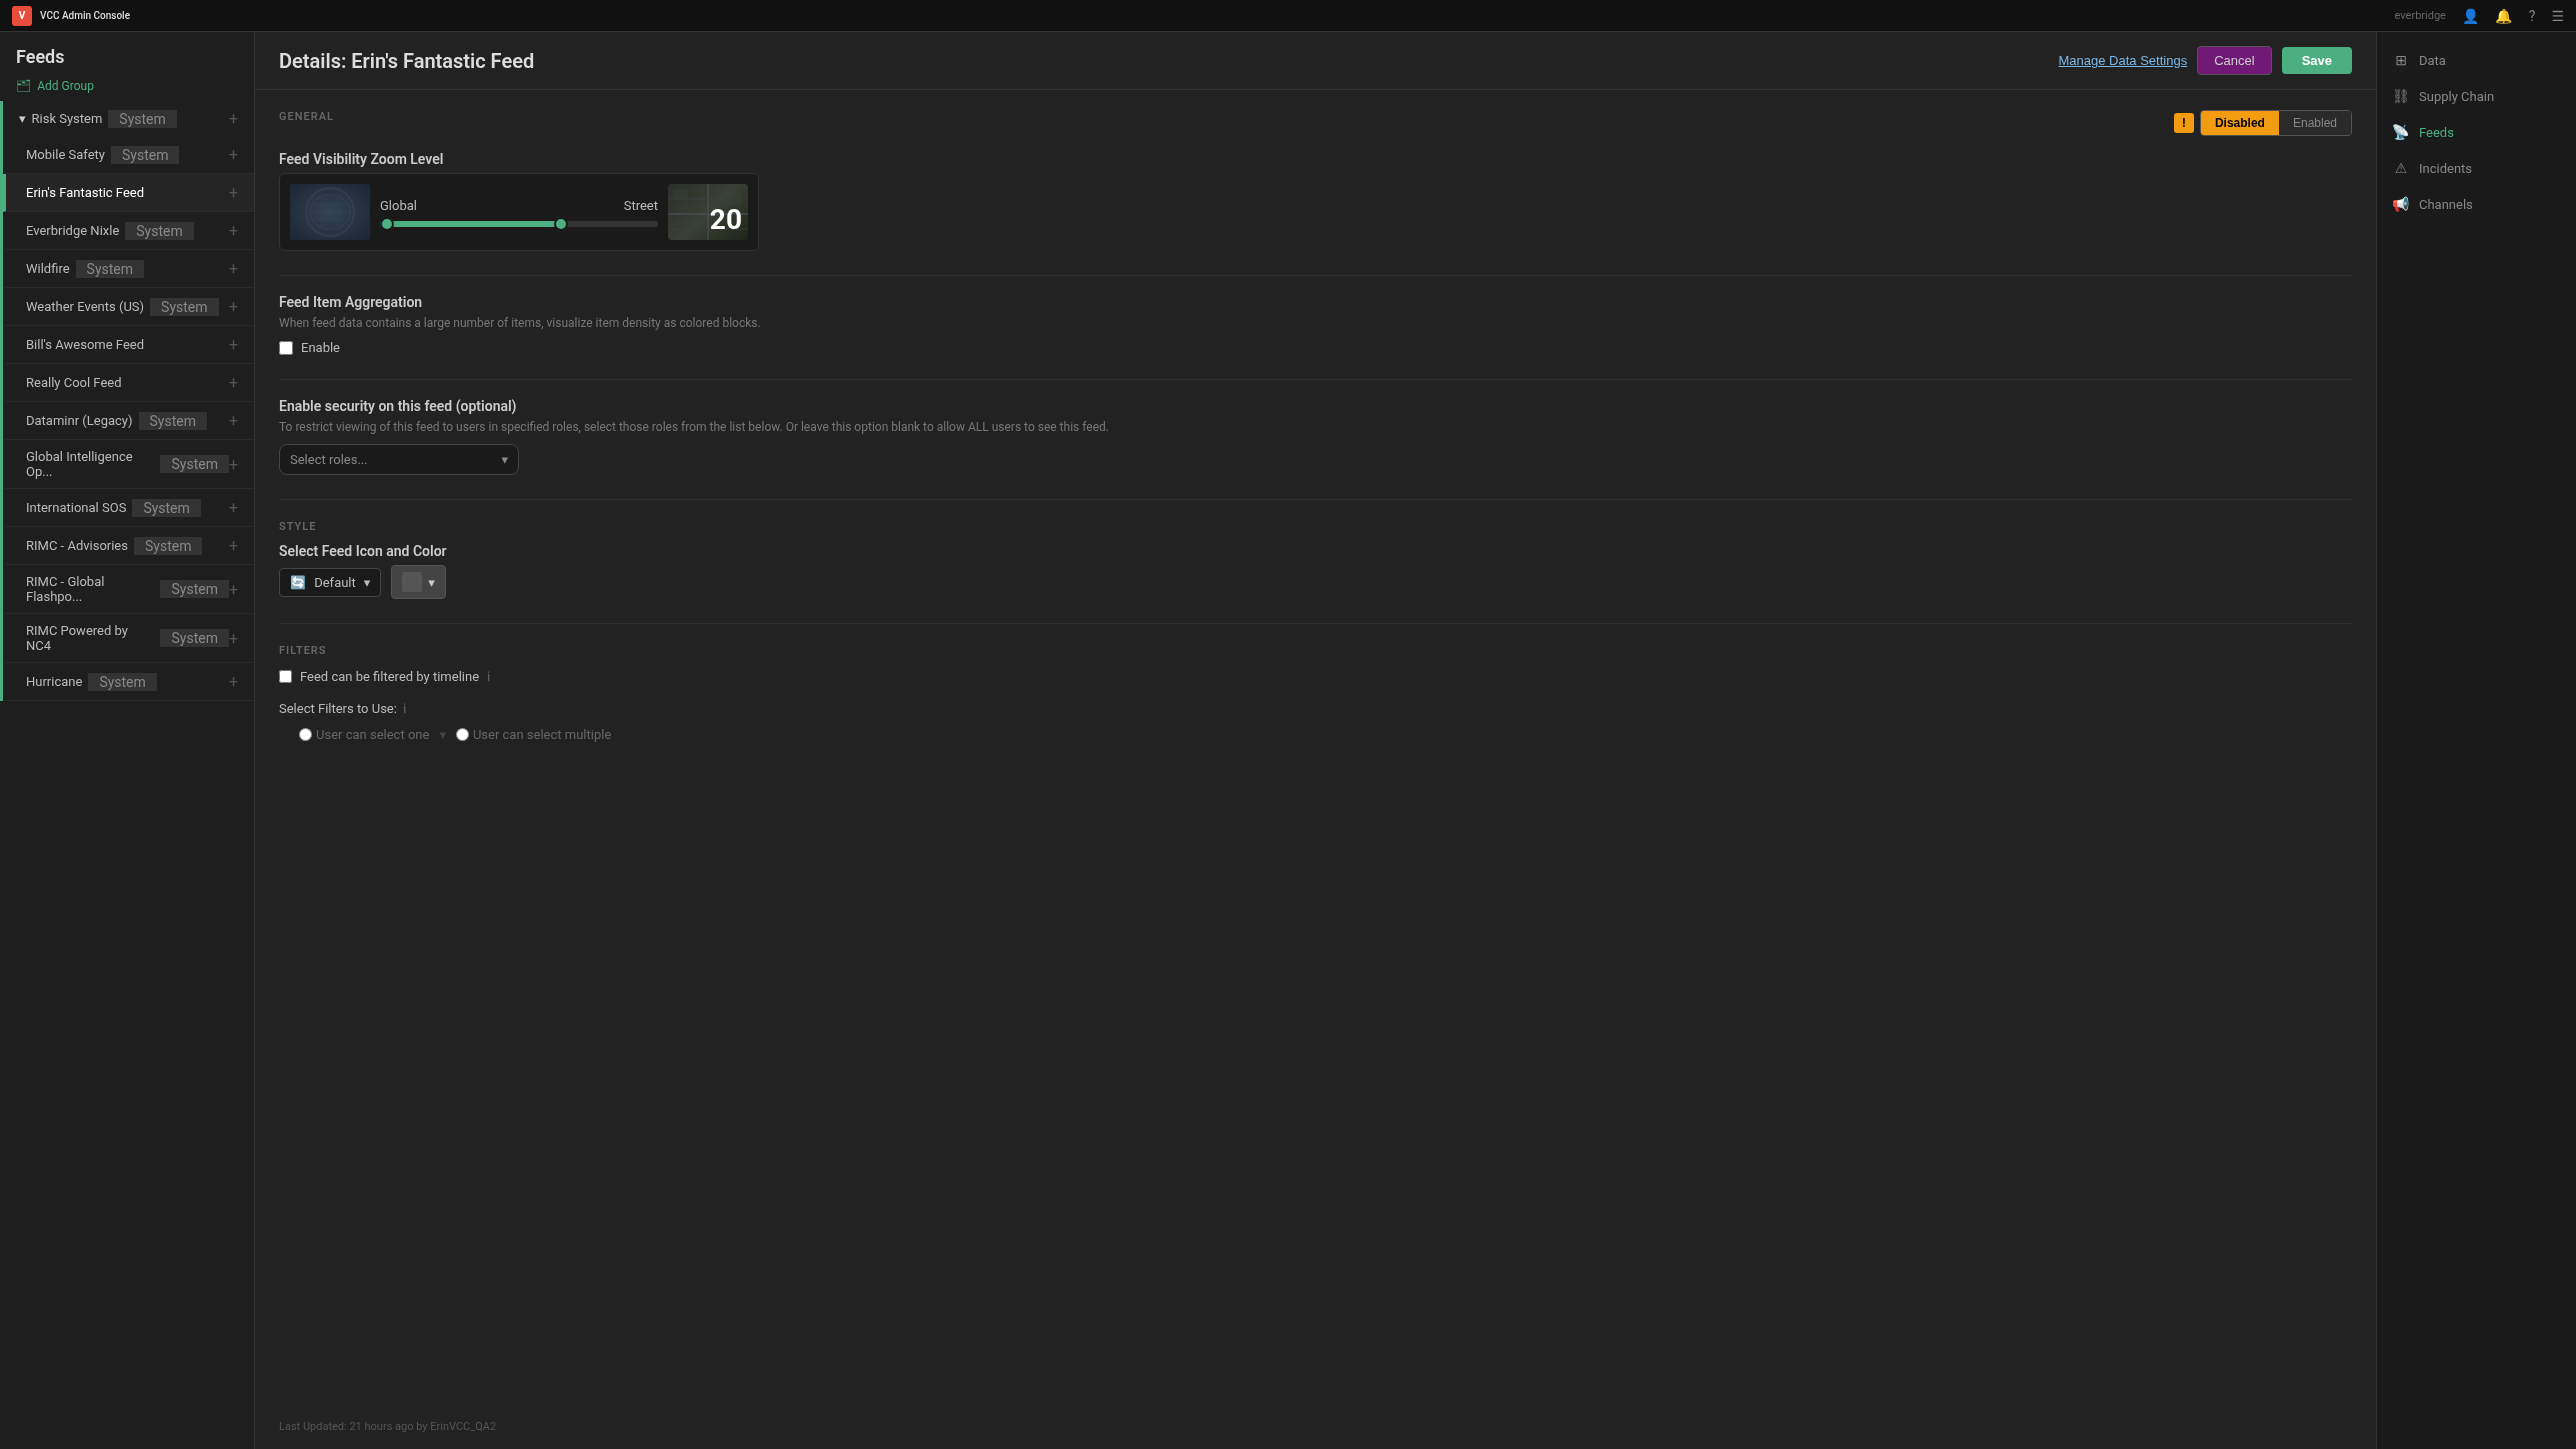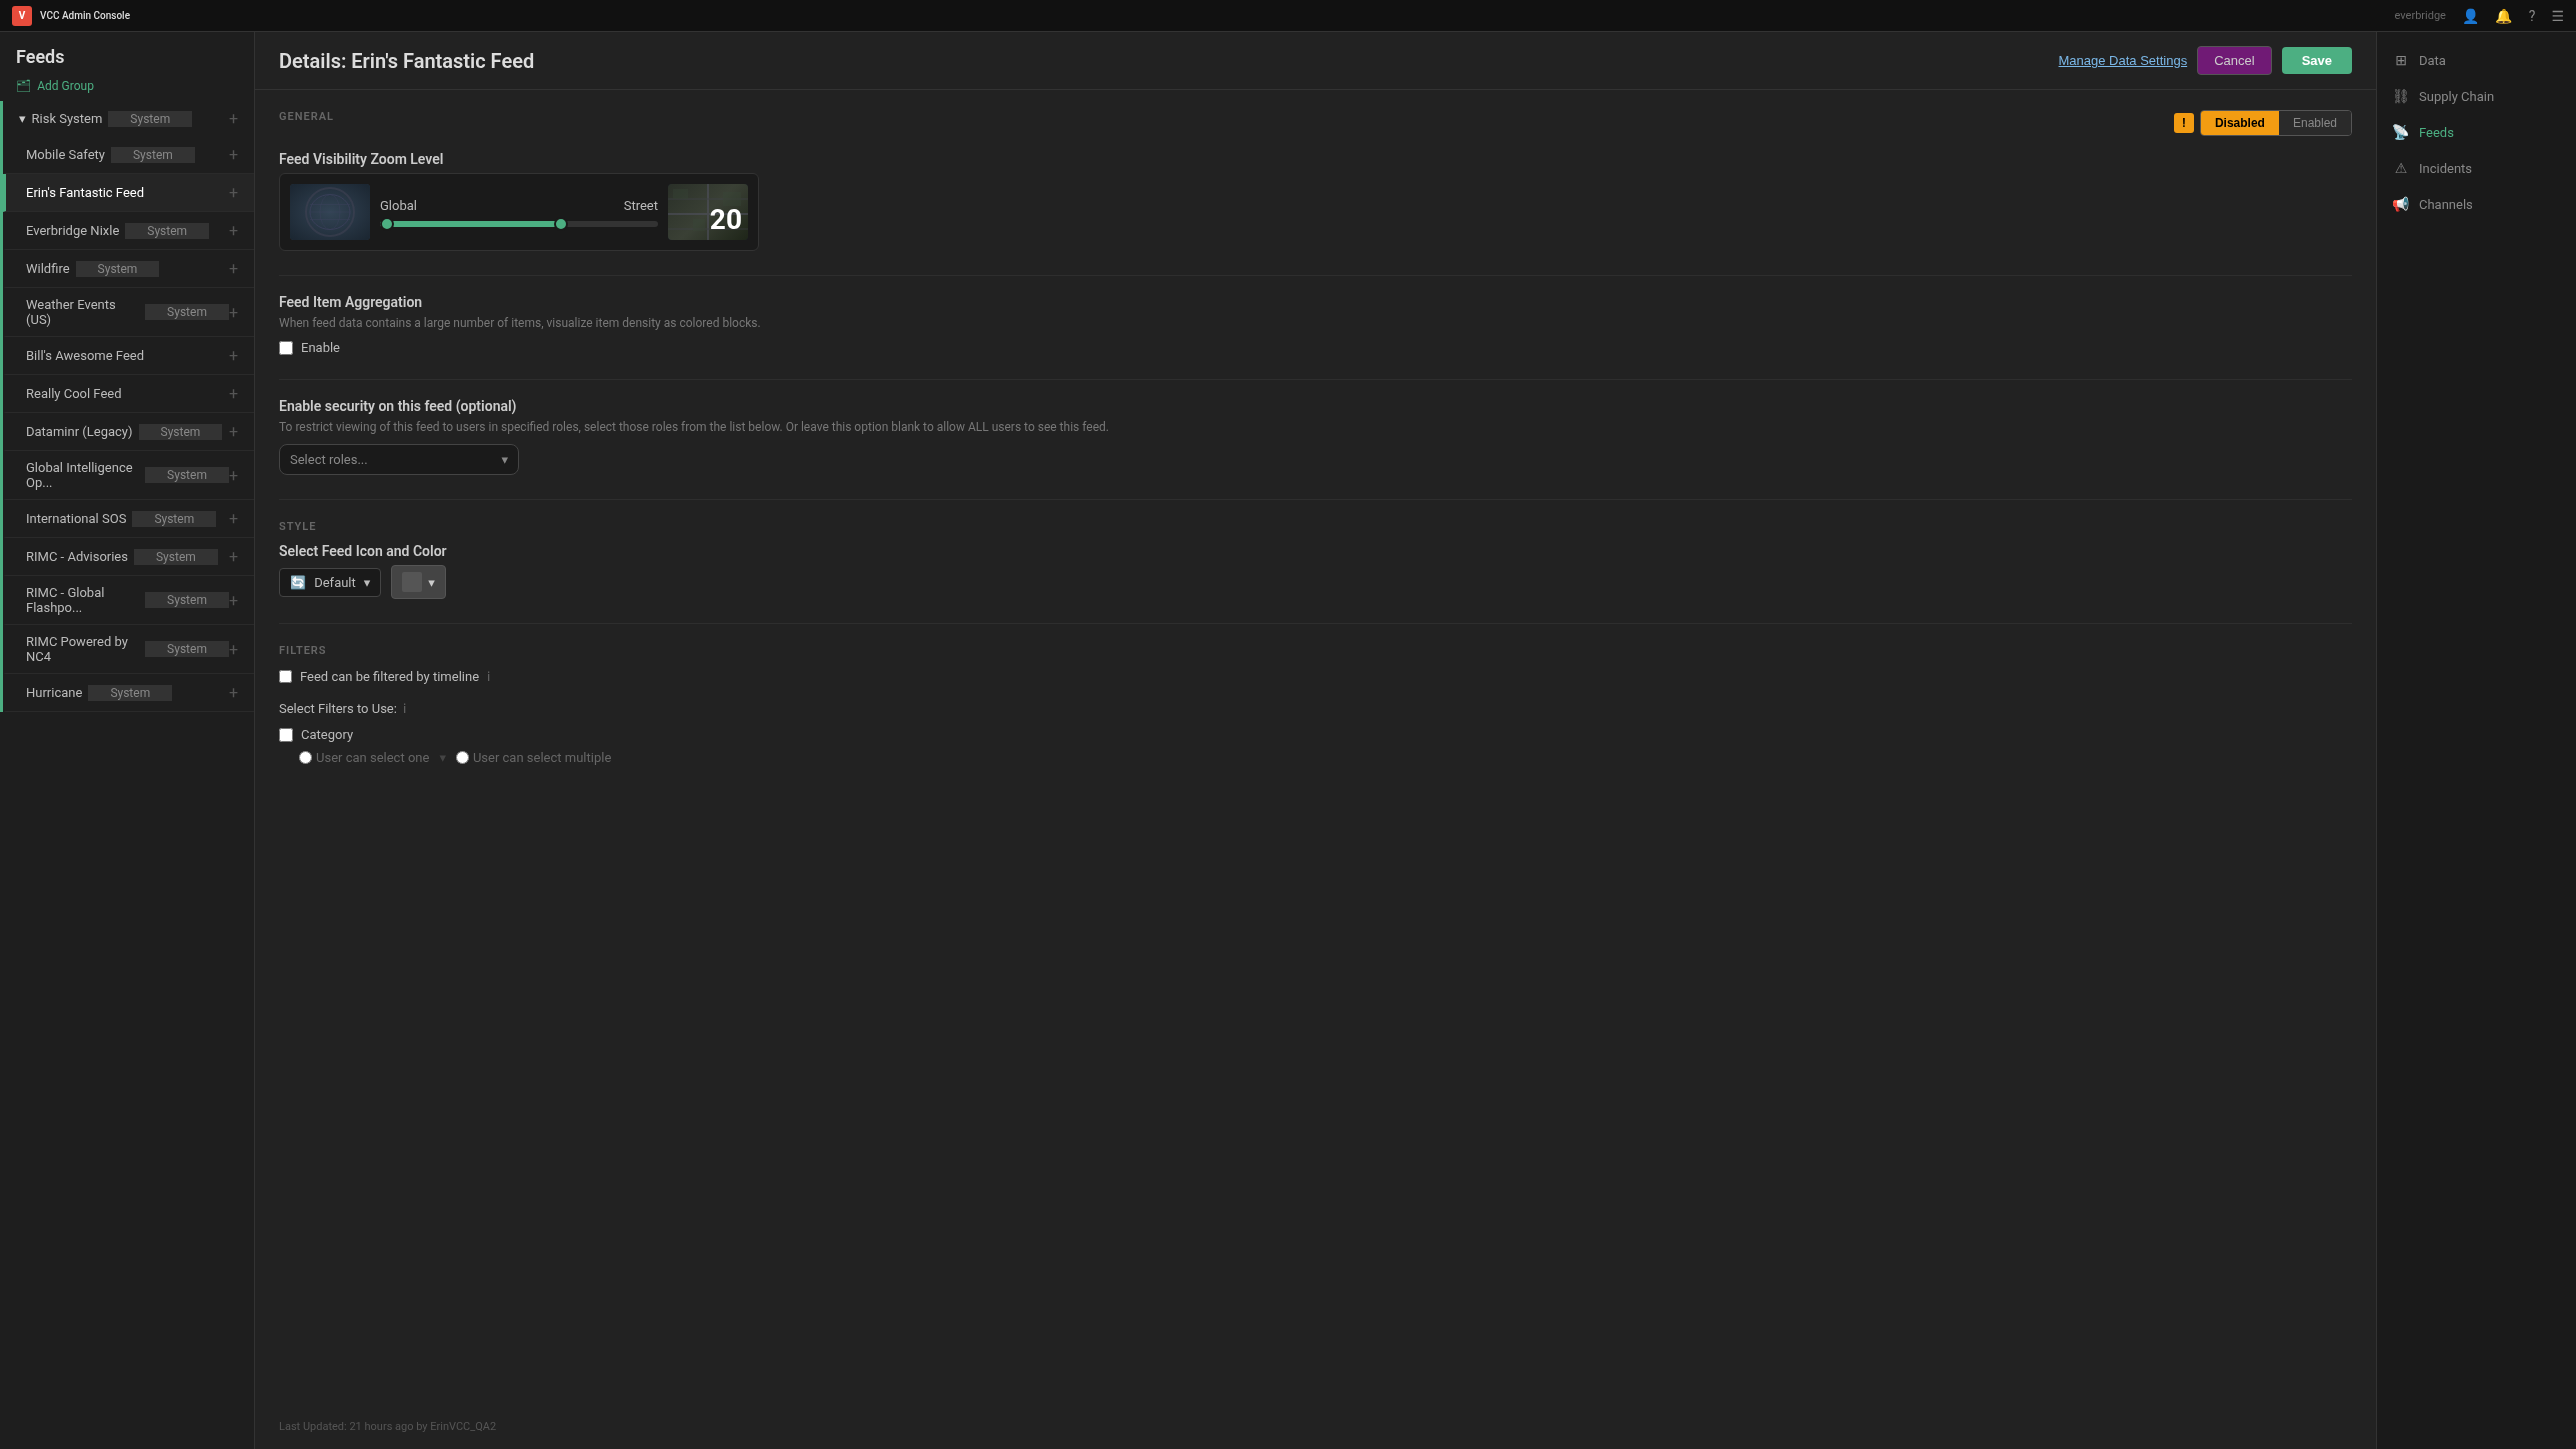--- a/index.html
+++ b/index.html
@@ -96,22 +96,22 @@
       cursor: pointer;
     }
     .sidebar-group-label {
       color: #bbb;
       font-size: 13px;
     }
     .badge-system {
       background: #333;
       color: #888;
       border-radius: 0;
-      font-size: 12px;
-      padding: 1px 22px;
+      font-size: 14px;
+      padding: 1px 11px;
     }
     .sidebar-item {
       display: flex;
       align-items: center;
       justify-content: space-between;
       padding: 9px 16px 9px 20px;
       border-bottom: 1px solid #2a2a2a;
       cursor: pointer;
       color: #bbb;
       font-size: 13px;
@@ -738,24 +738,20 @@
           <input type="checkbox" style="">
           <span class="checkbox-label">Feed can be filtered by timeline</span>
           <span class="info-icon">ℹ</span>
         </div>
 
         <div class="filter-select-label">
           <span>Select Filters to Use:</span>
           <span class="info-icon">ℹ</span>
         </div>
 
-        <div class="checkbox-row">
-          <input type="checkbox" style="">
-          <span class="checkbox-label">Category</span>
-        </div>
 
         <div style="display:flex; align-items:center; gap:10px; margin-top:8px; padding-left:20px;">
           <label style="display:flex;align-items:center;gap:4px; color:#666;">
             <input type="radio" name="cat-select" style="">
             <span>User can select one</span>
           </label>
           <span style="color:#444;">▾</span>
           <label style="display:flex;align-items:center;gap:4px; color:#666;">
             <input type="radio" name="cat-select" style="">
             <span>User can select multiple</span>

